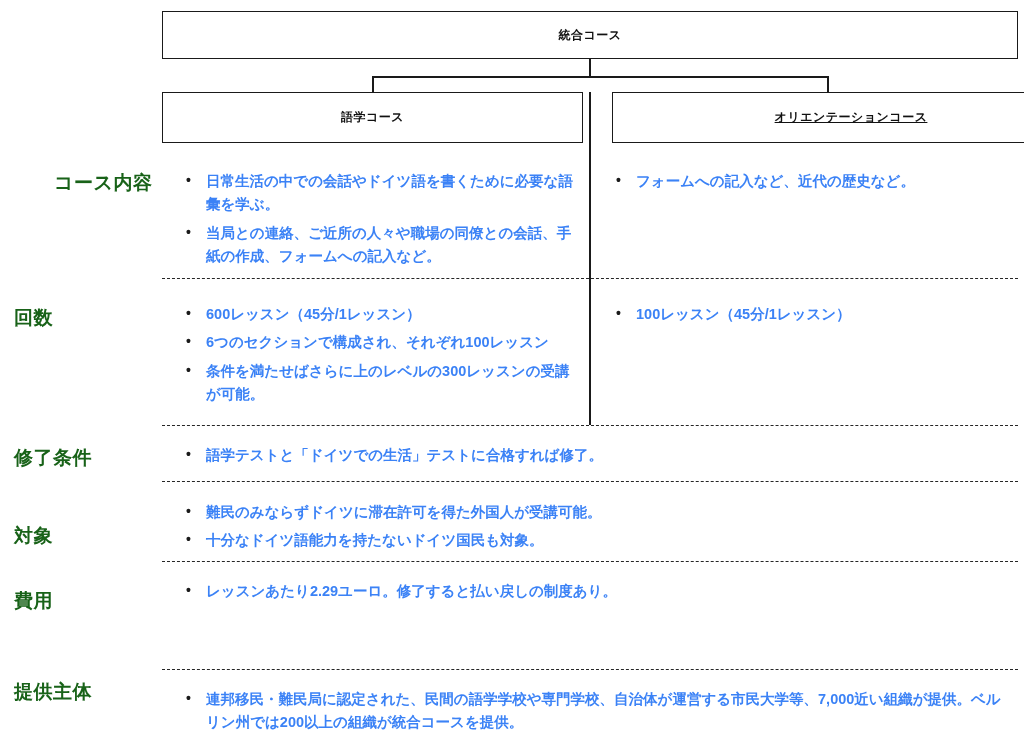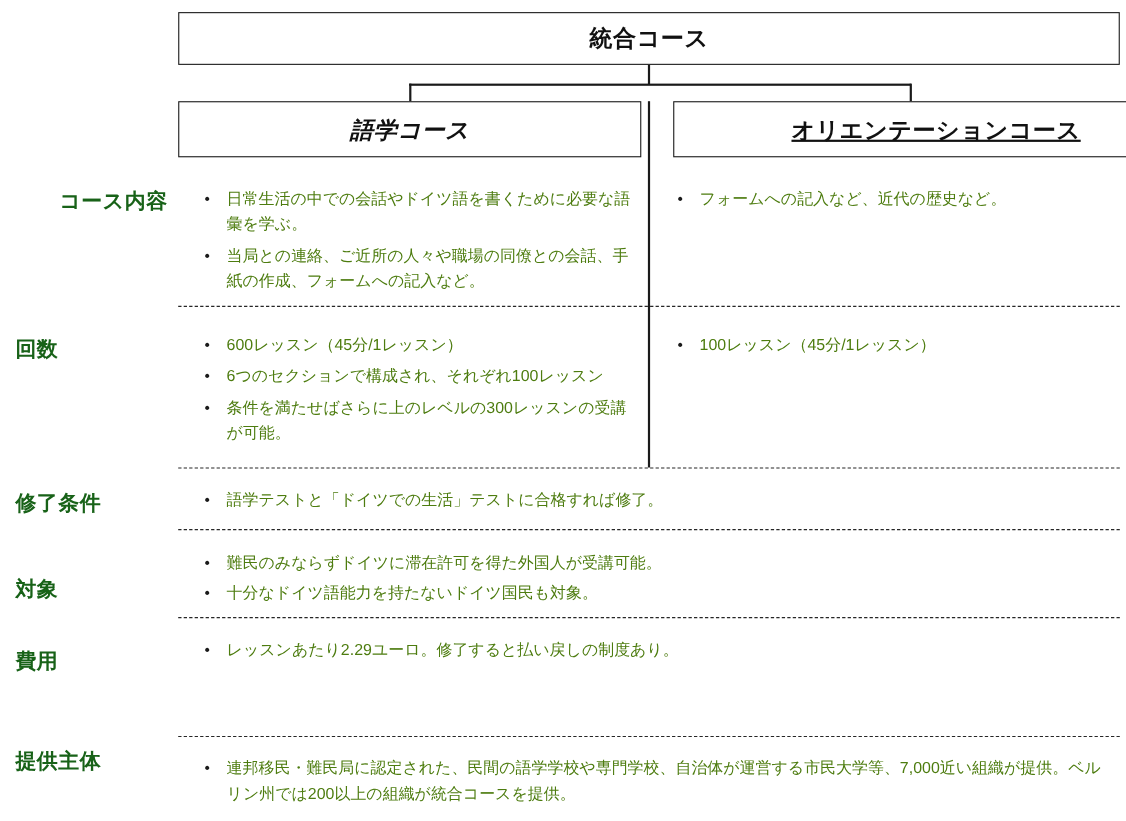--- a/index.html
+++ b/index.html
@@ -19,26 +19,26 @@
   
   .box {
     position: absolute;
     box-sizing: border-box;
     border: 1.6px solid #1a1a1a;
     background: #ffffff;
     display: flex;
     align-items: center;
     justify-content: center;
     font-weight: bold;
-    font-size: 21px;
+    font-size: 12px;
     letter-spacing: 0.5px;
     color: #111111;
   }
   #box-root   { left: 162px; top: 11px;  width: 856px; height: 48px; }
-  #box-lang   { left: 162px; top: 92px;  width: 421px; height: 51px; font-style: italic; }
+  #box-lang   { left: 162px; top: 92px;  width: 421px; height: 51px; }
   #box-orient { left: 612px; top: 92px;  width: 478px; height: 51px; text-decoration: underline; }
 
   
   .conn {
     position: absolute;
     background: #1a1a1a;
   }
   
   #conn-stub   { left: 589px; top: 59px;  width: 1.6px;  height: 18px; }
   
@@ -68,21 +68,22 @@
     width: 856px;
     height: 0;
     border-top: 1.6px dashed #262626;
   }
 
   
   .content {
     position: absolute;
     font-size: 14.5px;
     line-height: 1.62;
-    color: #4d7c0f;
+    color: #3b82f6;
+    font-weight: bold;
   }
   .content ul {
     margin: 0;
     padding: 0;
     list-style: none;
   }
   .content li {
     position: relative;
     padding-left: 24px;
     margin: 0 0 5px 0;

